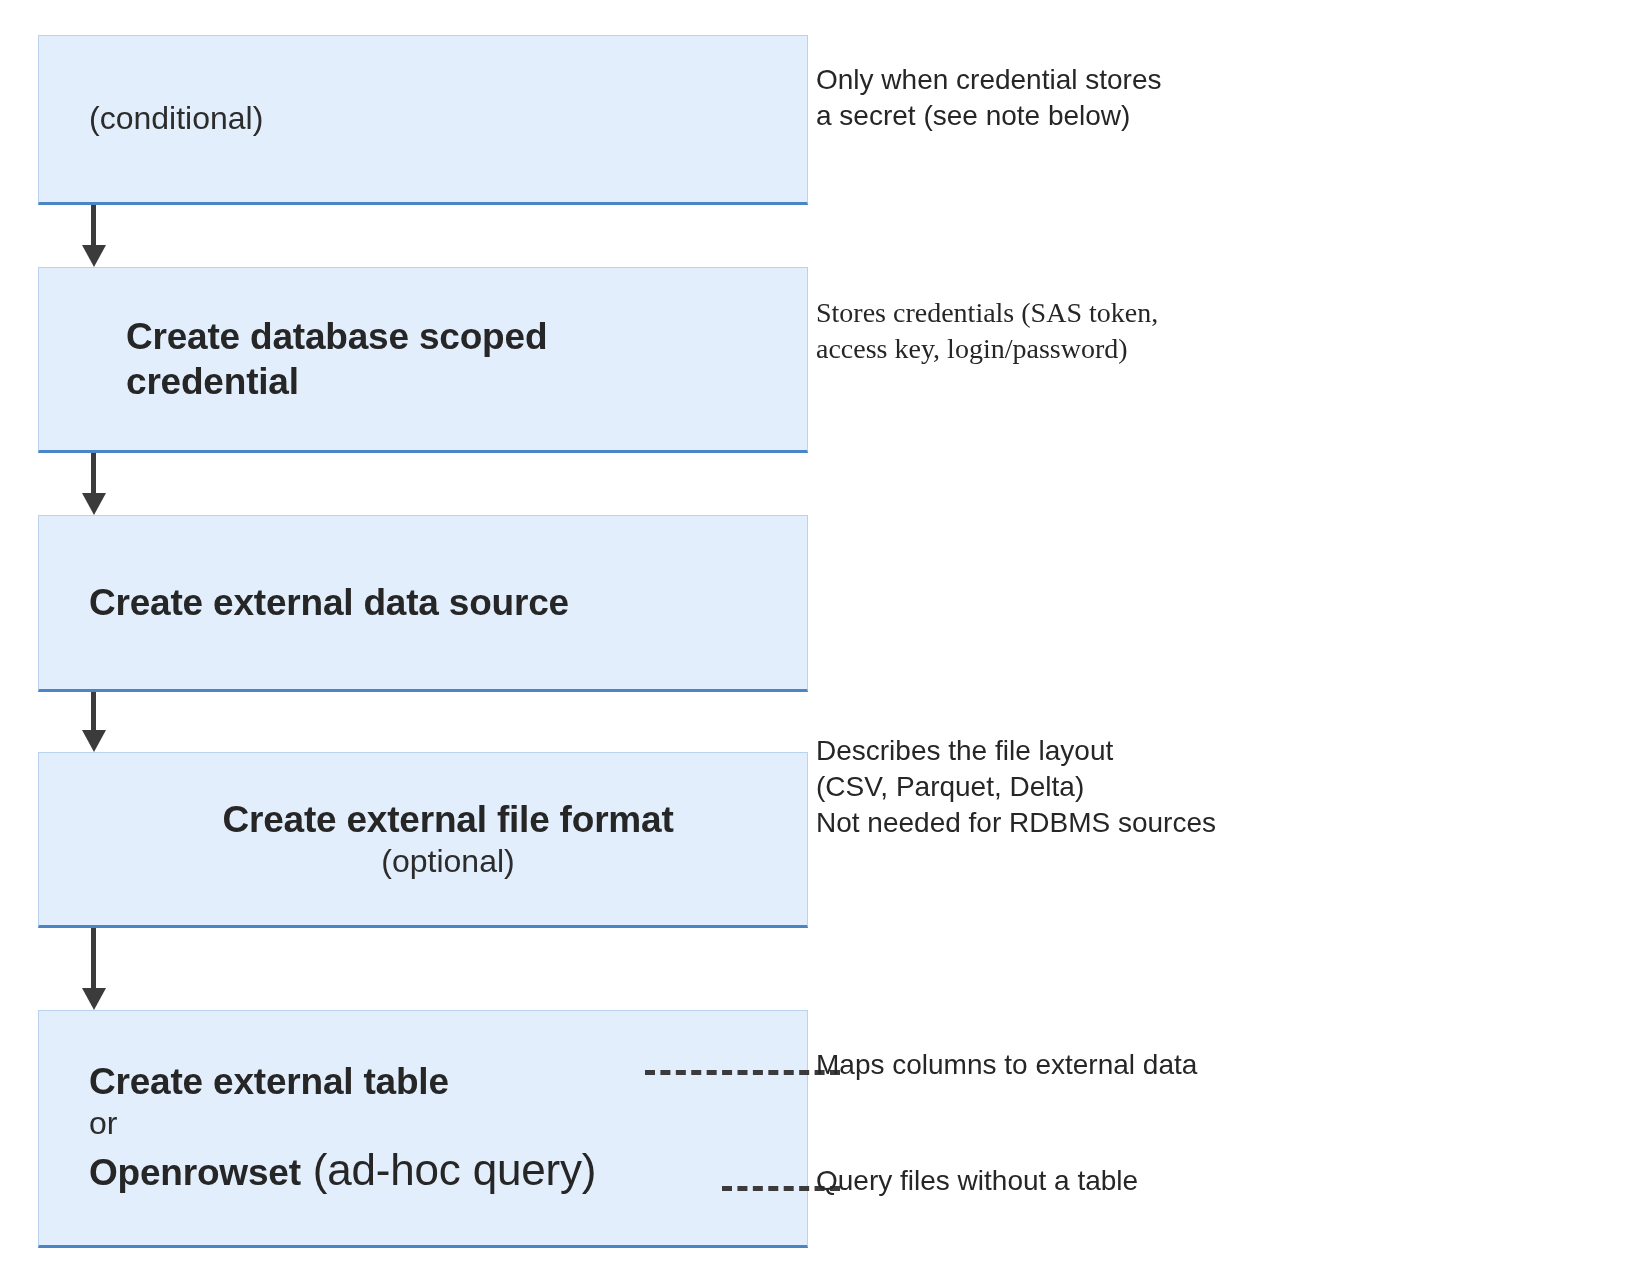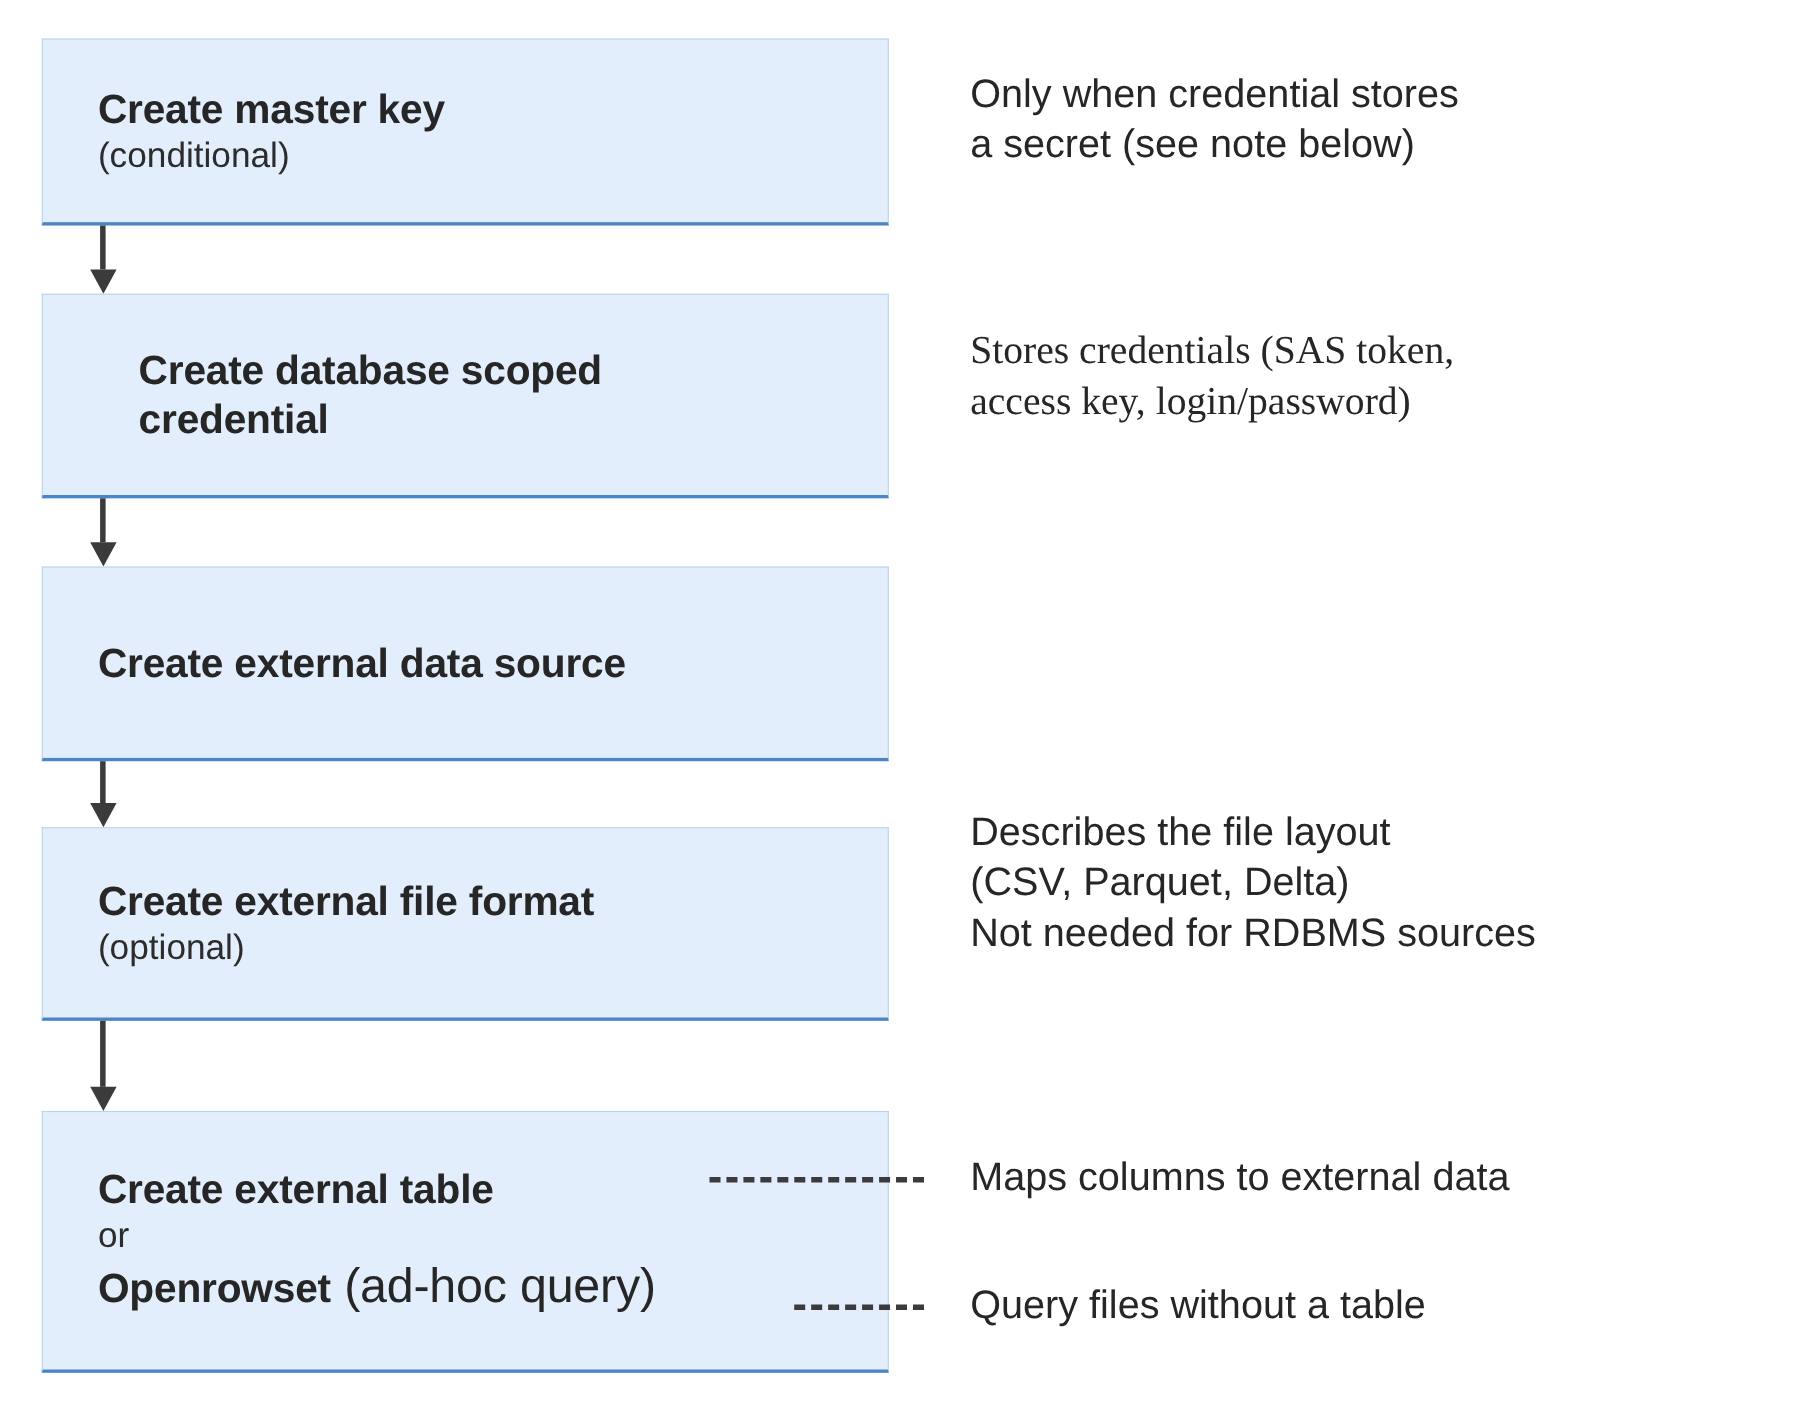--- a/index.html
+++ b/index.html
@@ -52,21 +52,21 @@
   }
   .step-inline-note {
     font-weight: normal;
     font-size: 44px;
   }
 
   
   #box-master-key      { top: 35px;   height: 170px; }
   #box-scoped-cred     { top: 267px;  height: 186px; padding-left: 37px; }
   #box-data-source     { top: 515px;  height: 177px; }
-  #box-file-format     { top: 752px;  height: 176px; }
+  #box-file-format     { top: 752px;  height: 176px; text-align: center; }
   #box-external-table  { top: 1010px; height: 238px; }
 
   
   .arrow {
     position: absolute;
     left: 82px;
     width: 24px;
   }
   .arrow .shaft {
     position: absolute;
@@ -90,23 +90,23 @@
   #arrow-2 { top: 453px; height: 62px; }
   #arrow-2 .shaft { height: 40px; }
   #arrow-3 { top: 692px; height: 60px; }
   #arrow-3 .shaft { height: 38px; }
   #arrow-4 { top: 928px; height: 82px; }
   #arrow-4 .shaft { height: 60px; }
 
   
   .note {
     position: absolute;
-    left: 882px;
+    left: 816px;
     width: 740px;
-    font-size: 36px;
+    font-size: 28px;
     line-height: 1.28;
     color: #262626;
     white-space: pre-line;
   }
   #note-master-key   { top: 62px; }
   #note-scoped-cred  { top: 295px; font-family: Liberation Serif, serif; }
   #note-data-source  { top: 518px; }
   #note-file-format  { top: 733px; }
   #note-ext-table    { top: 1047px; }
   #note-openrowset   { top: 1163px; }
@@ -120,21 +120,20 @@
   #dash-ext-table  { left: 645px; width: 195px; top: 1070px; }
   #dash-openrowset { left: 722px; width: 118px; top: 1186px; }
 </style>
 </head>
 <body>
 
 <div id="diagram">
 
   <div class="step-box" id="box-master-key">
     <div class="step-text">
-      <div class="step-title">Create master key</div>
       <div class="step-sub">(conditional)</div>
     </div>
   </div>
   <div class="note" id="note-master-key">Only when credential stores
 a secret (see note below)</div>
 
   <div class="arrow" id="arrow-1">
     <div class="shaft"></div>
     <div class="head"></div>
   </div>

